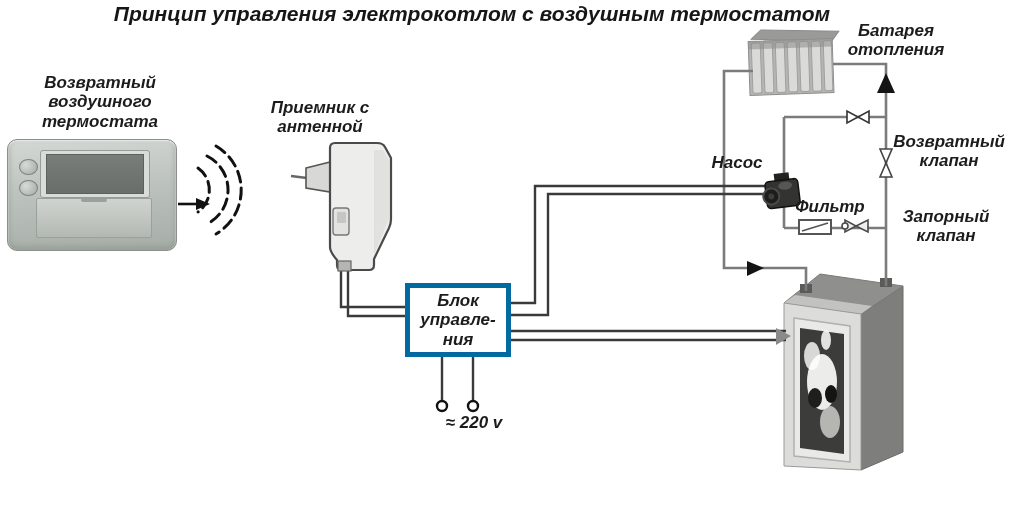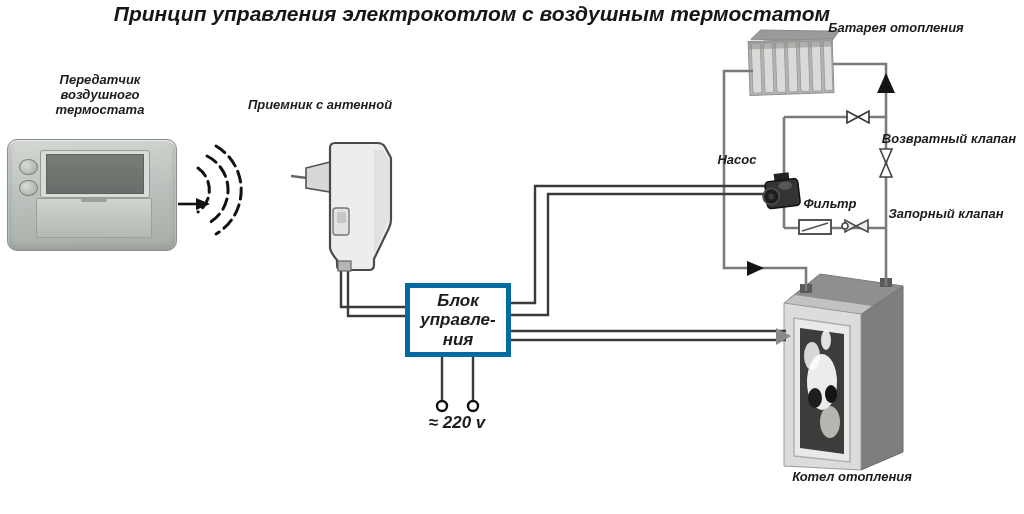--- a/index.html
+++ b/index.html
@@ -1,21 +1,21 @@
 <!DOCTYPE html>
 <html><head>
 <meta charset="utf-8">
 <style>
   html,body{margin:0;padding:0;background:#ffffff;}
   #canvas{
     position:relative;width:1024px;height:514px;background:#ffffff;overflow:hidden;
     font-family:Liberation Sans, sans-serif;color:#1c1c1c;
   }
   .lbl{
-    position:absolute;font-weight:bold;font-style:italic;font-size:13px;
+    position:absolute;font-weight:bold;font-style:italic;font-size:17px;
     line-height:1.14;text-align:center;color:#1c1c1c;white-space:pre-line;
   }
   #title{
     position:absolute;left:112px;top:2px;width:720px;text-align:center;
     font-weight:bold;font-style:italic;font-size:21px;line-height:1.18;color:#161616;
   }
   
   #control-box{
     position:absolute;left:405px;top:283px;width:96px;height:64px;
     border:5px solid #0369a1;background:#fff;display:flex;align-items:center;justify-content:center;
@@ -157,23 +157,22 @@
     <div class="thermo-btn" style="top:19px;"></div>
     <div class="thermo-btn" style="top:40px;"></div>
   </div>
 
   <div id="control-box">
     <span>Блок
 управле-
 ния</span>
   </div>
 
-  <div class="lbl" style="left:25px;top:73px;width:150px;">Передатчик воздушного термостата</div>
+  <div class="lbl" style="left:25px;top:73px;width:150px;">Возвратный воздушного термостата</div>
   <div class="lbl" style="left:245px;top:98px;width:150px;">Приемник с антенной</div>
-  <div class="lbl" style="left:417px;top:413px;width:80px;font-size:17px;">≈ 220 v</div>
+  <div class="lbl" style="left:434px;top:413px;width:80px;font-size:17px;">≈ 220 v</div>
   <div class="lbl" style="left:821px;top:21px;width:150px;">Батарея отопления</div>
   <div class="lbl" style="left:700px;top:153px;width:74px;">Насос</div>
   <div class="lbl" style="left:790px;top:197px;width:80px;">Фильтр</div>
   <div class="lbl" style="left:871px;top:207px;width:150px;">Запорный клапан</div>
   <div class="lbl" style="left:874px;top:132px;width:150px;">Возвратный клапан</div>
-  <div class="lbl" style="left:777px;top:470px;width:150px;">Котел отопления</div>
 
 </div>
 
 </body></html>

